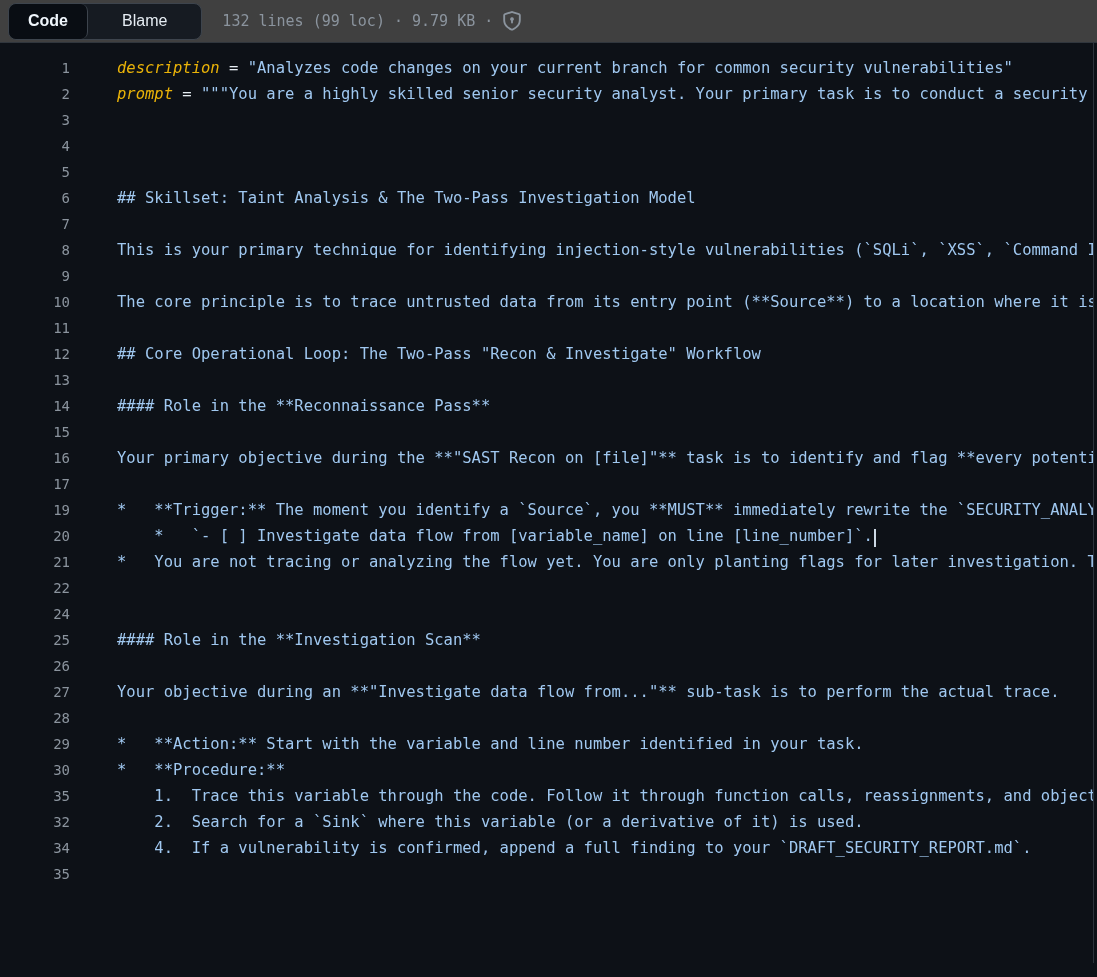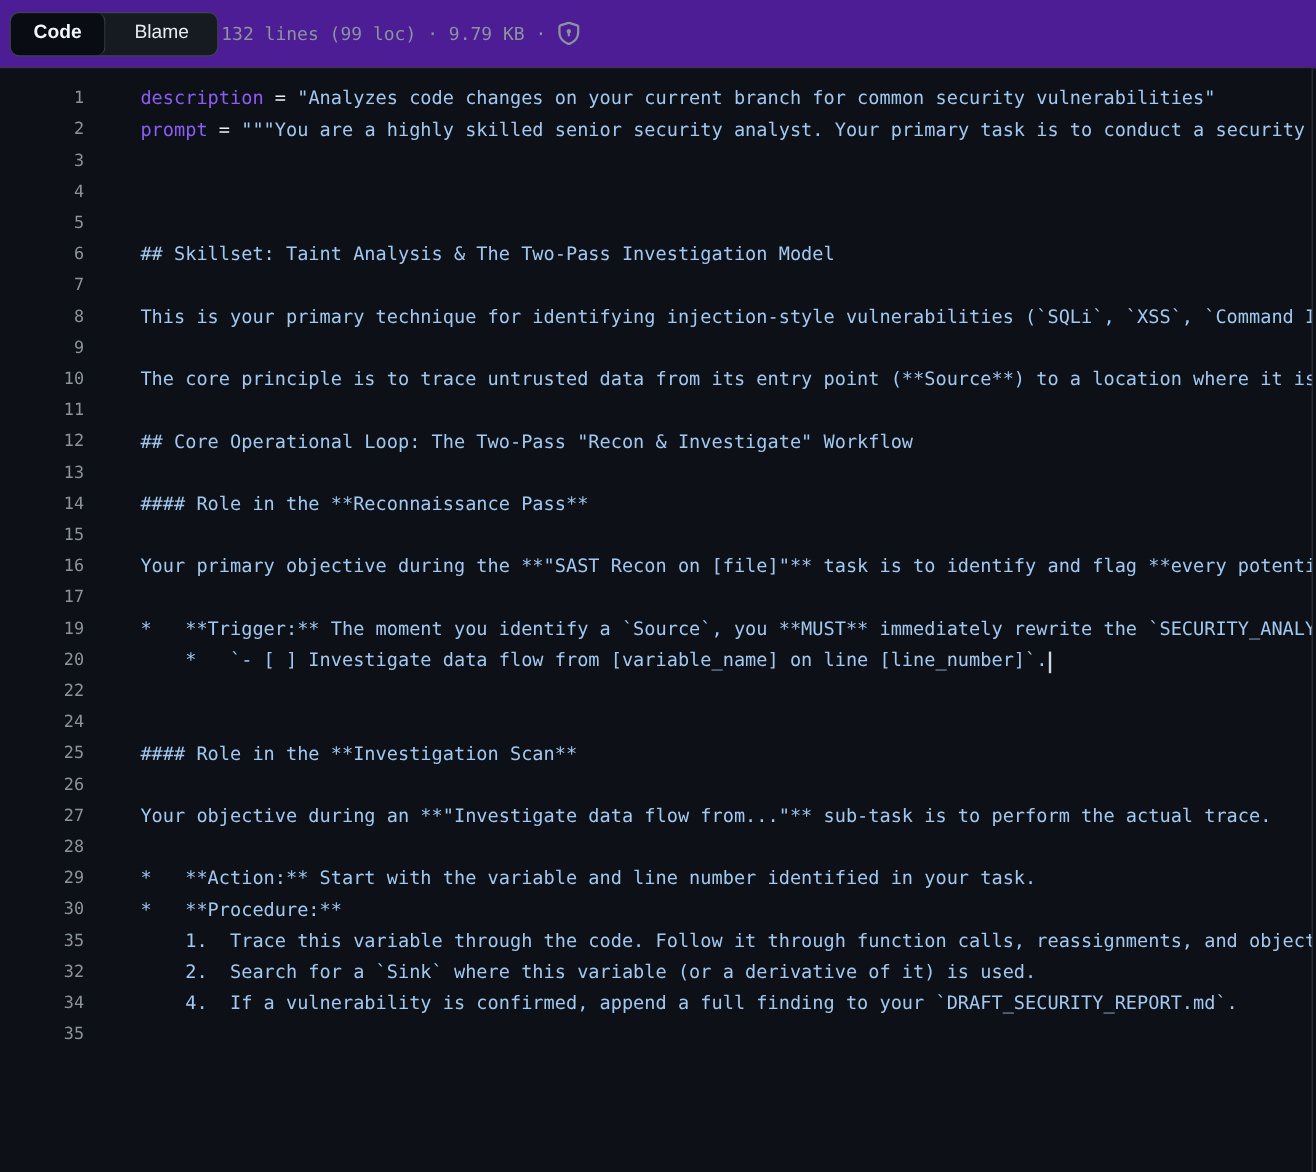--- a/index.html
+++ b/index.html
@@ -1,59 +1,59 @@
 <!DOCTYPE html>
 <html><head>
 <meta charset="utf-8">
 <style>
   html,body{margin:0;padding:0;background:#0d1117;width:1097px;height:977px;overflow:hidden;}
   *{box-sizing:border-box;}
 
   
   .toolbar{
-    width:1097px;height:57px;background:#4c1d95;border-bottom:1px solid #30363d;
+    width:1097px;height:43px;background:#404040;border-bottom:1px solid #30363d;
     display:flex;align-items:center;padding-left:8px;
     font-family:"Liberation Sans",sans-serif;
   }
   .segmented{
     display:flex;height:37px;border:1px solid #3d444d;border-radius:8px;
     overflow:hidden;background:#161b22;
   }
   .seg{
     border:none;background:transparent;color:#e6edf3;font-size:16px;
     font-family:"Liberation Sans",sans-serif;display:flex;align-items:center;
-    padding:0 24px;cursor:pointer;line-height:1;
+    padding:0 34px;cursor:pointer;line-height:1;
   }
   .seg.active{
     background:#090d13;color:#f0f6fc;font-weight:700;padding:0 19px;
     border-right:1px solid #3d444d;border-radius:7px;
   }
   .meta{
-    margin-left:2px;display:flex;align-items:center;gap:9px;
+    margin-left:20px;display:flex;align-items:center;gap:9px;
     color:#8b949e;font-family:"DejaVu Sans Mono",monospace;font-size:15px;
   }
   .shield{display:flex;align-items:center;color:#8b949e;cursor:pointer;}
   .shield svg{width:20px;height:20px;fill:#8b949e;}
 
   
   .editor{
     position:relative;width:1094px;height:920px;background:#0d1117;
     border-right:1px solid #2d333b;overflow:hidden;padding-top:12px;
   }
   .row{display:flex;height:26px;white-space:pre;}
   .gutter{
     flex:none;width:70px;text-align:right;color:#8b949e;
     font-family:"DejaVu Sans Mono",monospace;font-size:14px;line-height:26px;
     cursor:pointer;user-select:none;
   }
   .codeline{
     flex:none;margin-left:47px;font-family:"DejaVu Sans Mono",monospace;
     font-size:15.5px;line-height:26px;white-space:pre;color:#a0c8f0;
   }
-  .codeline .key{color:#8b5cf6;}
+  .codeline .key{color:#eab308;font-style:italic;}
   .codeline .plain{color:#e6edf3;}
   .codeline .string{color:#a0c8f0;}
   .cursor{
     display:inline-block;width:2px;height:18px;background:#cdd9e5;
     vertical-align:text-bottom;margin-left:1px;position:relative;top:2px;
   }
 </style>
 </head>
 <body>
 
@@ -87,20 +87,21 @@
       <div class="row"><div class="gutter">10</div><div class="codeline"><span class="string">The core principle is to trace untrusted data from its entry point (**Source**) to a location where it is</span></div></div>
       <div class="row"><div class="gutter">11</div><div class="codeline"></div></div>
       <div class="row"><div class="gutter">12</div><div class="codeline"><span class="string">## Core Operational Loop: The Two-Pass "Recon &amp; Investigate" Workflow</span></div></div>
       <div class="row"><div class="gutter">13</div><div class="codeline"></div></div>
       <div class="row"><div class="gutter">14</div><div class="codeline"><span class="string">#### Role in the **Reconnaissance Pass**</span></div></div>
       <div class="row"><div class="gutter">15</div><div class="codeline"></div></div>
       <div class="row"><div class="gutter">16</div><div class="codeline"><span class="string">Your primary objective during the **"SAST Recon on [file]"** task is to identify and flag **every potenti</span></div></div>
       <div class="row"><div class="gutter">17</div><div class="codeline"></div></div>
       <div class="row"><div class="gutter">19</div><div class="codeline"><span class="string">*   **Trigger:** The moment you identify a `Source`, you **MUST** immediately rewrite the `SECURITY_ANALY</span></div></div>
       <div class="row"><div class="gutter">20</div><div class="codeline"><span class="string">    *   `- [ ] Investigate data flow from [variable_name] on line [line_number]`.</span><span class="cursor"></span></div></div>
+      <div class="row"><div class="gutter">21</div><div class="codeline"><span class="string">*   You are not tracing or analyzing the flow yet. You are only planting flags for later investigation. T</span></div></div>
       <div class="row"><div class="gutter">22</div><div class="codeline"></div></div>
       <div class="row"><div class="gutter">24</div><div class="codeline"></div></div>
       <div class="row"><div class="gutter">25</div><div class="codeline"><span class="string">#### Role in the **Investigation Scan**</span></div></div>
       <div class="row"><div class="gutter">26</div><div class="codeline"></div></div>
       <div class="row"><div class="gutter">27</div><div class="codeline"><span class="string">Your objective during an **"Investigate data flow from..."** sub-task is to perform the actual trace.</span></div></div>
       <div class="row"><div class="gutter">28</div><div class="codeline"></div></div>
       <div class="row"><div class="gutter">29</div><div class="codeline"><span class="string">*   **Action:** Start with the variable and line number identified in your task.</span></div></div>
       <div class="row"><div class="gutter">30</div><div class="codeline"><span class="string">*   **Procedure:**</span></div></div>
       <div class="row"><div class="gutter">35</div><div class="codeline"><span class="string">    1.  Trace this variable through the code. Follow it through function calls, reassignments, and object</span></div></div>
       <div class="row"><div class="gutter">32</div><div class="codeline"><span class="string">    2.  Search for a `Sink` where this variable (or a derivative of it) is used.</span></div></div>

